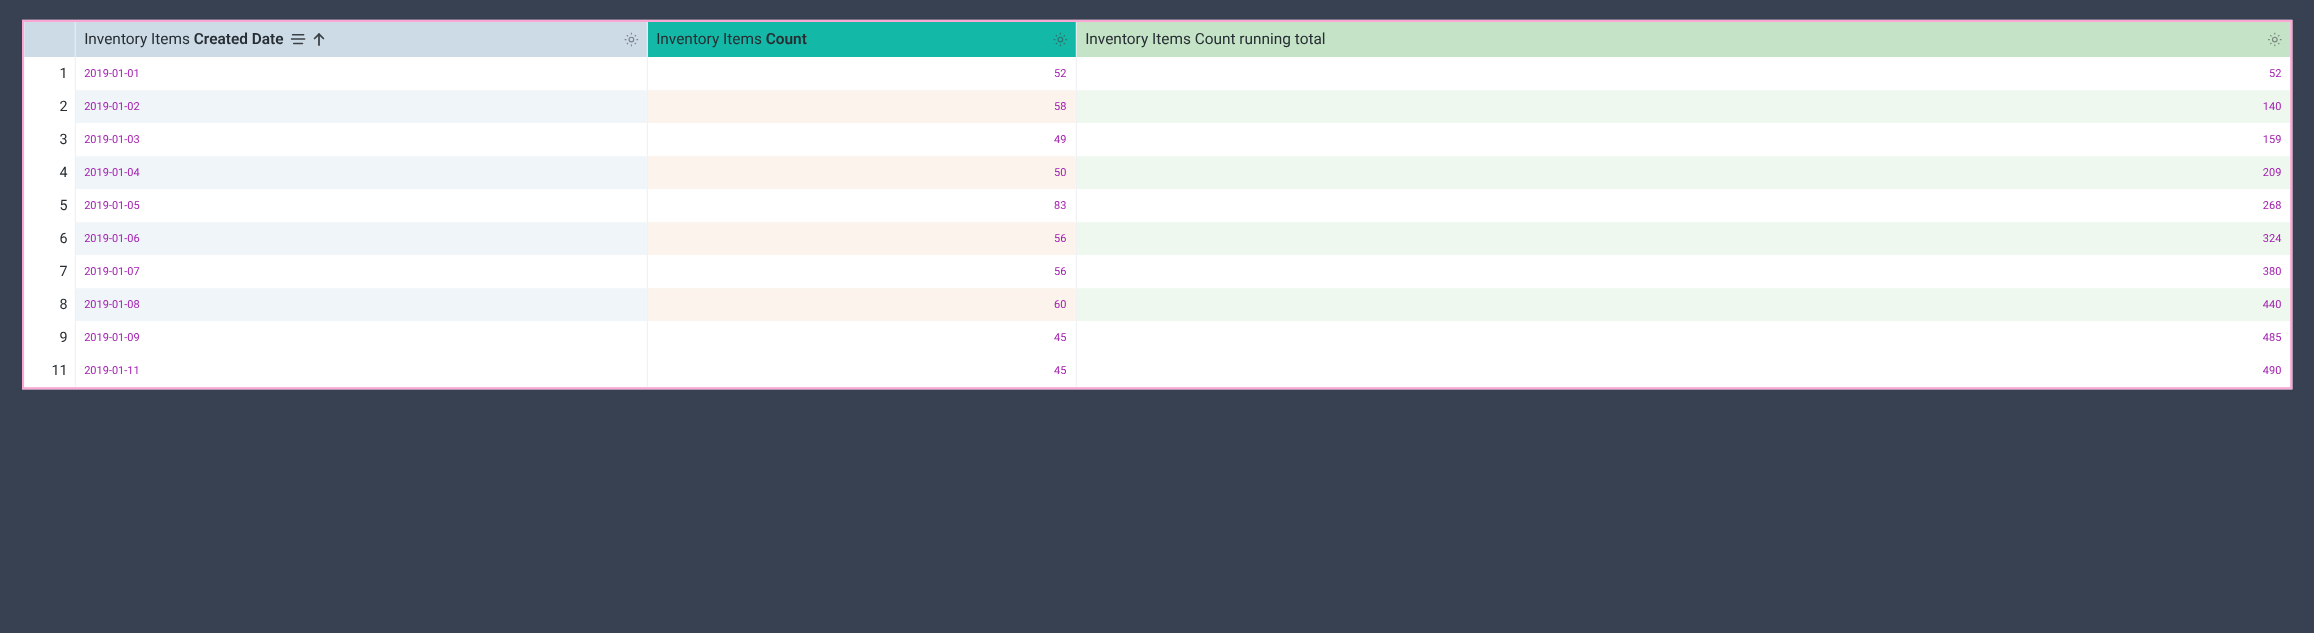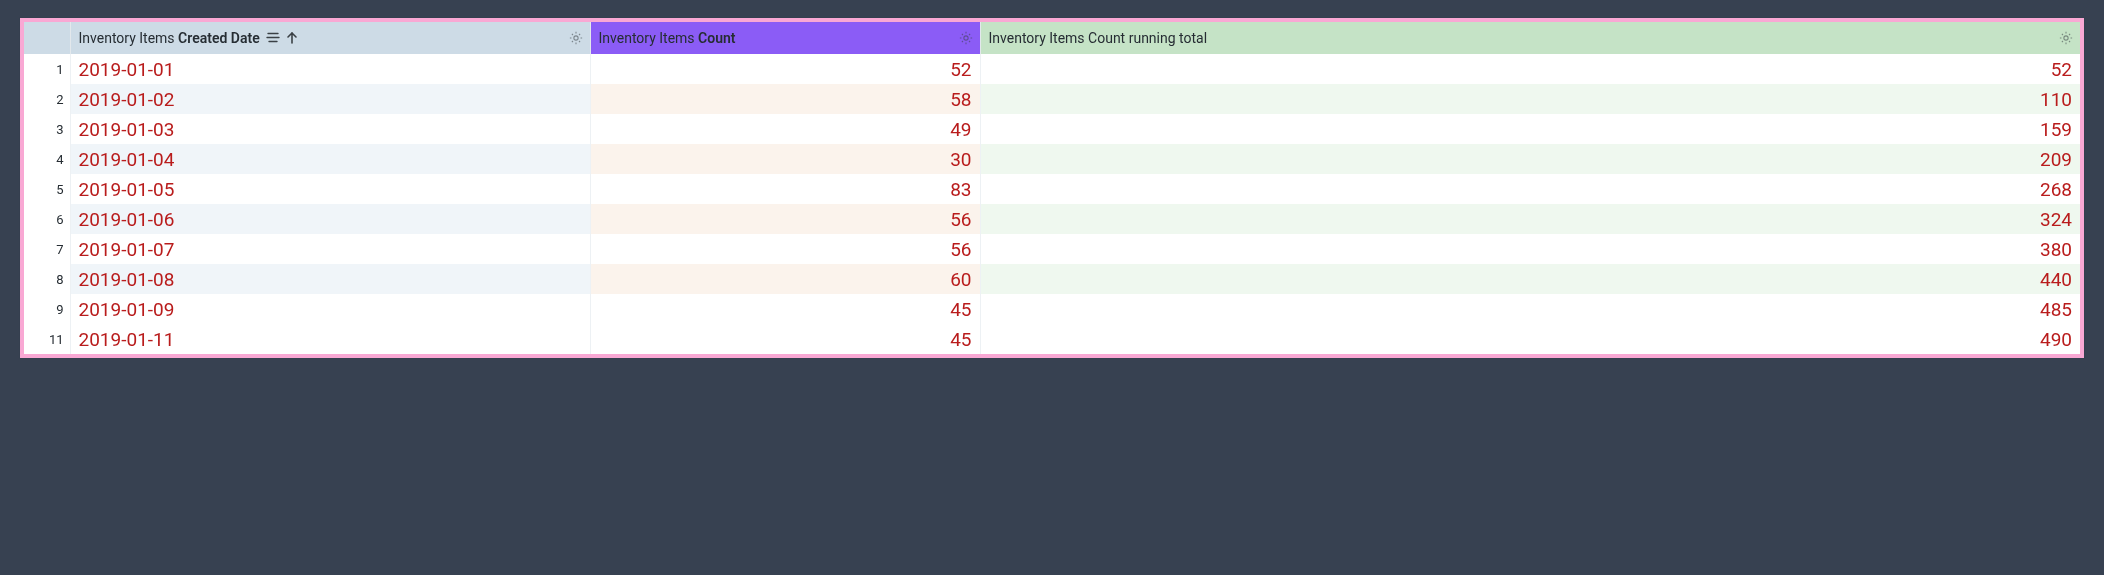--- a/index.html
+++ b/index.html
@@ -6,21 +6,21 @@
     margin: 0;
     padding: 0;
     background: #374151;
     font-family: -apple-system, BlinkMacSystemFont, "Segoe UI", Roboto, Helvetica, Arial, sans-serif;
   }
   .frame {
     padding: 18px 20px 26px 20px;
   }
   .panel {
     background: #ffffff;
-    border: 4px solid #f9a8d4;
+    border: 2px solid #f9a8d4;
     box-shadow: 0 0 0 1px rgba(0,0,0,0.02);
     overflow: hidden;
   }
   table.data-table {
     width: 100%;
     border-collapse: collapse;
     table-layout: fixed;
   }
   col.rownum-col { width: 46px; }
   col.date-col   { width: 520px; }
@@ -50,29 +50,29 @@
   th .gear {
     position: absolute;
     right: 6px;
     top: 50%;
     transform: translateY(-50%);
     opacity: 0.55;
   }
 
   th.rownum-hdr { background: #cddbe6; }
   th.date-hdr   { background: #cddbe6; }
-  th.count-hdr  { background: #8b5cf6; margin-left: 25px; }
+  th.count-hdr  { background: #14b8a6; margin-left: 25px; }
   th.rt-hdr     { background: #c5e3c6; }
 
   td {
     height: 30px;
-    font-size: 19px;
+    font-size: 10px;
     padding: 0 8px;
     border-right: 1px solid #edf1f4;
-    color: #b91c1c;
+    color: #a21caf;
     white-space: nowrap;
     overflow: hidden;
     text-overflow: ellipsis;
   }
   td:last-child { border-right: none; }
 
   td.rownum {
     text-align: right;
     color: #262d33;
     font-size: 13px;
@@ -182,32 +182,32 @@
           <tr class="odd">
             <td class="rownum">1</td>
             <td class="date-cell">2019-01-01</td>
             <td class="count-cell">52</td>
             <td class="rt-cell">52</td>
           </tr>
           <tr class="even">
             <td class="rownum">2</td>
             <td class="date-cell">2019-01-02</td>
             <td class="count-cell">58</td>
-            <td class="rt-cell">110</td>
+            <td class="rt-cell">140</td>
           </tr>
           <tr class="odd">
             <td class="rownum">3</td>
             <td class="date-cell">2019-01-03</td>
             <td class="count-cell">49</td>
             <td class="rt-cell">159</td>
           </tr>
           <tr class="even">
             <td class="rownum">4</td>
             <td class="date-cell">2019-01-04</td>
-            <td class="count-cell">30</td>
+            <td class="count-cell">50</td>
             <td class="rt-cell">209</td>
           </tr>
           <tr class="odd">
             <td class="rownum">5</td>
             <td class="date-cell">2019-01-05</td>
             <td class="count-cell">83</td>
             <td class="rt-cell">268</td>
           </tr>
           <tr class="even">
             <td class="rownum">6</td>

